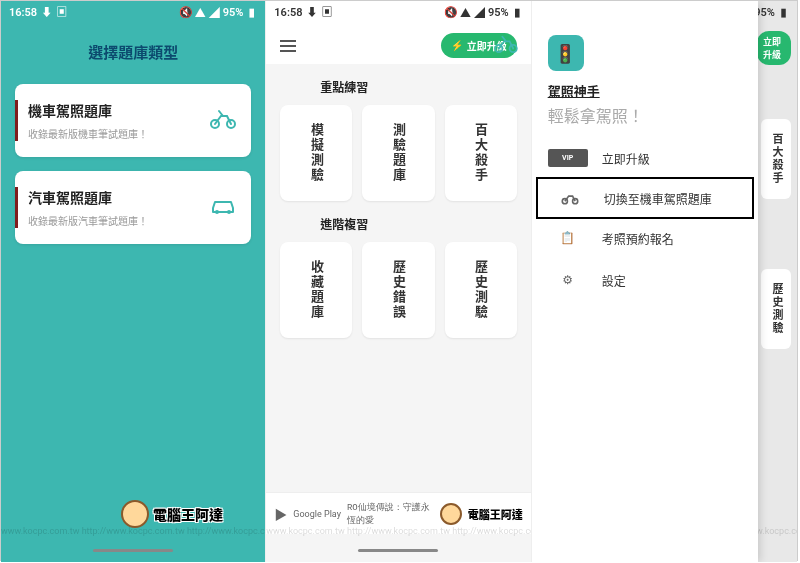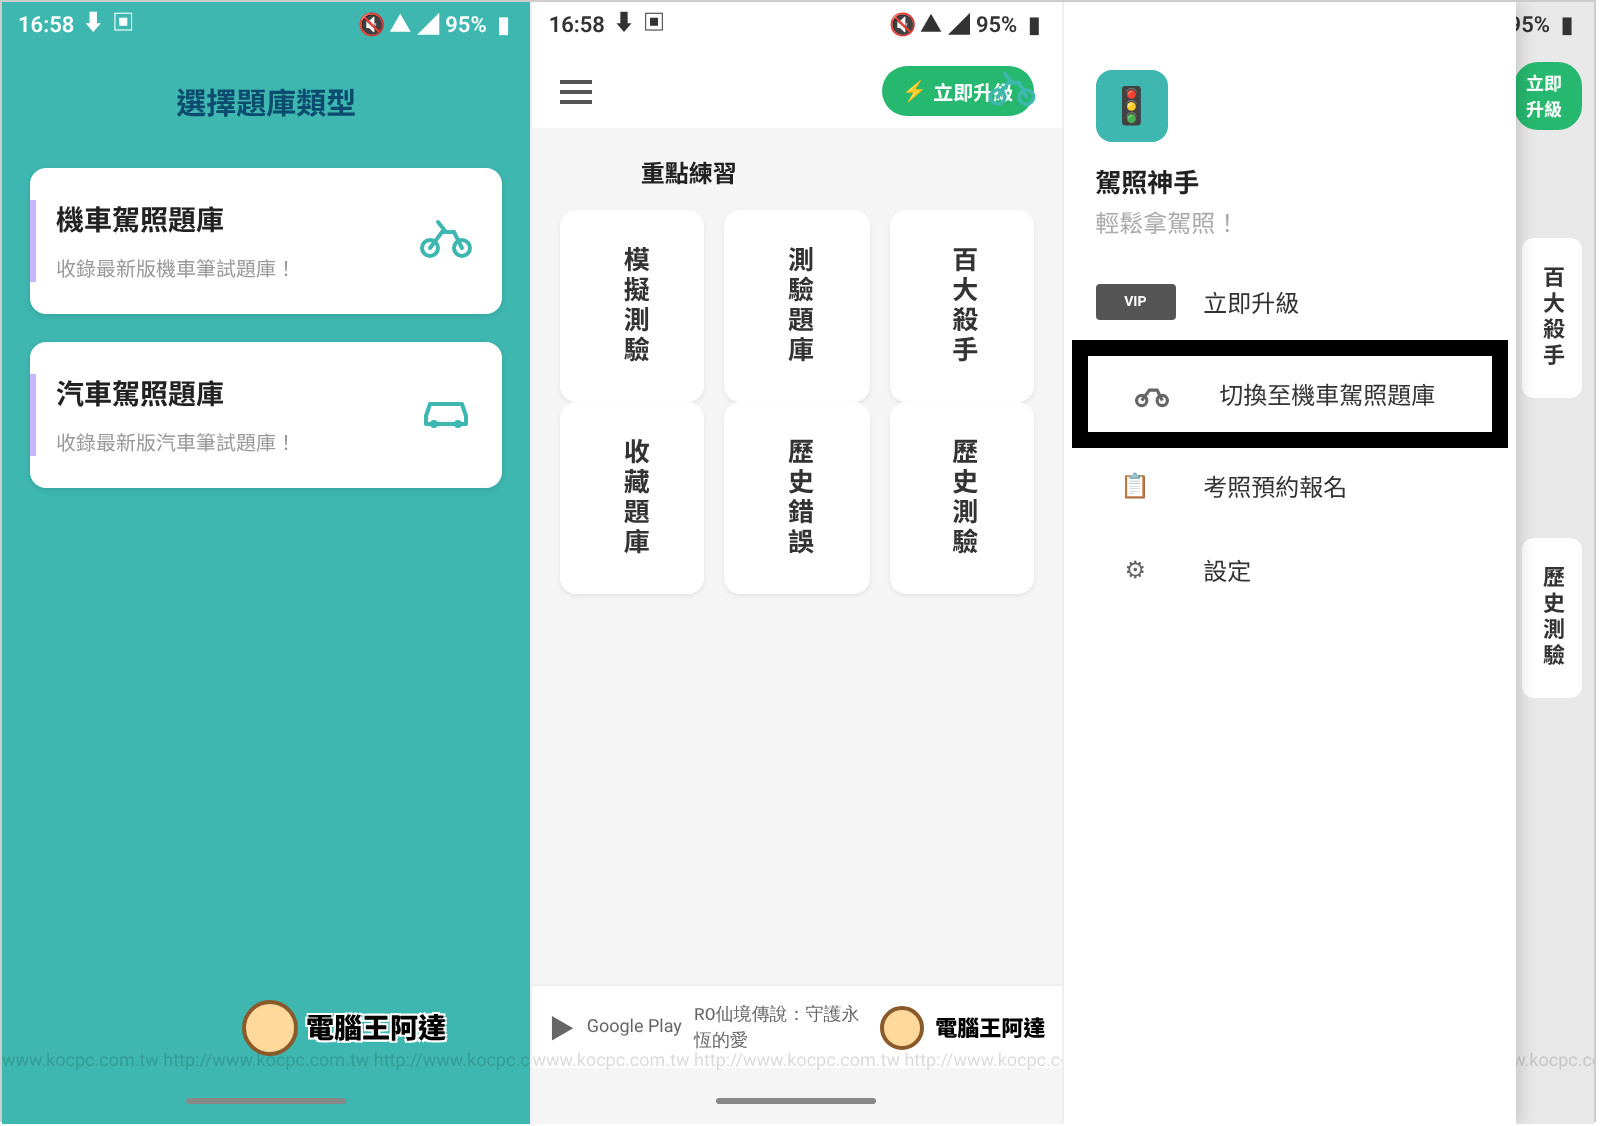--- a/index.html
+++ b/index.html
@@ -13,21 +13,21 @@
 .sb-left { display: flex; align-items: flex-start; gap: 4px; }
 .sb-right { display: flex; align-items: center; gap: 3px; }
 .sb-white { color: #fff; }
 .sb-dark { color: #333; }
 .sb-icon { width: 11px; height: 11px; display: inline-flex; align-items: center; justify-content: center; }
 
 
 .s1 { background: #3db7b0; }
 .s1-title { color: #0c4a6e; font-size: 15px; font-weight: 700; text-align: center; margin: 18px 0 22px; }
 .card { background: #fff; border-radius: 8px; margin: 0 14px 14px; padding: 16px 14px; box-shadow: 0 1px 3px rgba(0,0,0,0.1); display: flex; align-items: center; justify-content: space-between; }
-.card-left { border-left: 3px solid #c4b5fd; padding-left: 10px; margin-left: -14px; }
+.card-left { border-left: 3px solid #7f1d1d; padding-left: 10px; margin-left: -14px; }
 .card-title { font-size: 14px; font-weight: 700; color: #222; margin-bottom: 6px; }
 .card-sub { font-size: 10px; color: #999; }
 .card-icon { color: #3db7b0; }
 
 
 .s2 { background: #f5f5f5; }
 .s2-header { display: flex; align-items: center; justify-content: space-between; padding: 10px 14px 6px; background: #fff; }
 .hamburger { display: flex; flex-direction: column; gap: 3px; }
 .hamburger span { width: 16px; height: 2px; background: #555; }
 .upgrade-btn { background: #27b86f; color: #fff; font-size: 10px; font-weight: 700; padding: 5px 10px; border-radius: 14px; display: flex; align-items: center; gap: 3px; }
@@ -37,25 +37,25 @@
 .vtext { writing-mode: vertical-rl; font-size: 13px; font-weight: 600; color: #333; letter-spacing: 2px; }
 .logo-corner { position: absolute; right: 12px; top: 34px; color: #3db7b0; }
 .adbar { position: absolute; bottom: 28px; left: 0; right: 0; height: 42px; background: #fff; border-top: 1px solid #eee; display: flex; align-items: center; padding: 0 8px; gap: 6px; font-size: 9px; color: #666; }
 
 
 .s3 { background: #f5f5f5; position: relative; }
 .s3-dim { position: absolute; inset: 0; background: #e8e8e8; }
 .drawer { position: absolute; left: 0; top: 0; bottom: 0; width: 226px; background: #fff; box-shadow: 2px 0 8px rgba(0,0,0,0.15); z-index: 5; }
 .drawer-head { padding: 34px 16px 10px; }
 .app-icon { width: 36px; height: 36px; background: #3db7b0; border-radius: 8px; display: flex; align-items: center; justify-content: center; font-size: 18px; margin-bottom: 10px; }
-.app-name { font-size: 13px; font-weight: 700; color: #222; margin-bottom: 3px; }
-.app-slogan { font-size: 12px; color: #aaa; }
+.app-name { font-size: 13px; font-weight: 700; color: #222; margin-bottom: 3px; text-decoration: underline; }
+.app-slogan { font-size: 16px; color: #aaa; }
 .menu-item { display: flex; align-items: center; gap: 14px; padding: 12px 16px; font-size: 12px; color: #333; }
 .menu-icon { width: 40px; height: 18px; display: flex; align-items: center; justify-content: center; color: #666; }
-.highlight { border: 8px solid #000000; margin: -2px 4px; padding: 10px 12px; }
+.highlight { border: 2px solid #000000; margin: -2px 4px; padding: 10px 12px; }
 .s3-right { position: absolute; right: 0; top: 22px; bottom: 0; width: 40px; }
 .s3-upgrade { position: absolute; right: 6px; top: 8px; background: #27b86f; color: #fff; font-size: 9px; font-weight: 700; padding: 4px 6px; border-radius: 12px; }
 .s3-tile { position: absolute; right: 6px; background: #fff; border-radius: 6px; width: 30px; height: 80px; display: flex; align-items: center; justify-content: center; }
 
 
 .navbar { position: absolute; bottom: 0; left: 0; right: 0; height: 24px; display: flex; align-items: center; justify-content: center; }
 .nav-pill { width: 80px; height: 3px; background: #888; border-radius: 2px; }
 
 
 .watermark { position: absolute; bottom: 26px; left: 50%; transform: translateX(-50%); font-size: 9px; color: rgba(0,0,0,0.15); white-space: nowrap; pointer-events: none; }
@@ -163,20 +163,21 @@
           <span class="vtext">模擬測驗</span>
         </div>
       <div class="tile">
           <span class="vtext">測驗題庫</span>
         </div>
       <div class="tile">
           <span class="vtext">百大殺手</span>
         </div>
     </div>
 
+    <div class="section-label">進階複習</div>
     <div class="tile-row">
       <div class="tile">
           <span class="vtext">收藏題庫</span>
         </div>
       <div class="tile">
           <span class="vtext">歷史錯誤</span>
         </div>
       <div class="tile">
           <span class="vtext">歷史測驗</span>
         </div>

